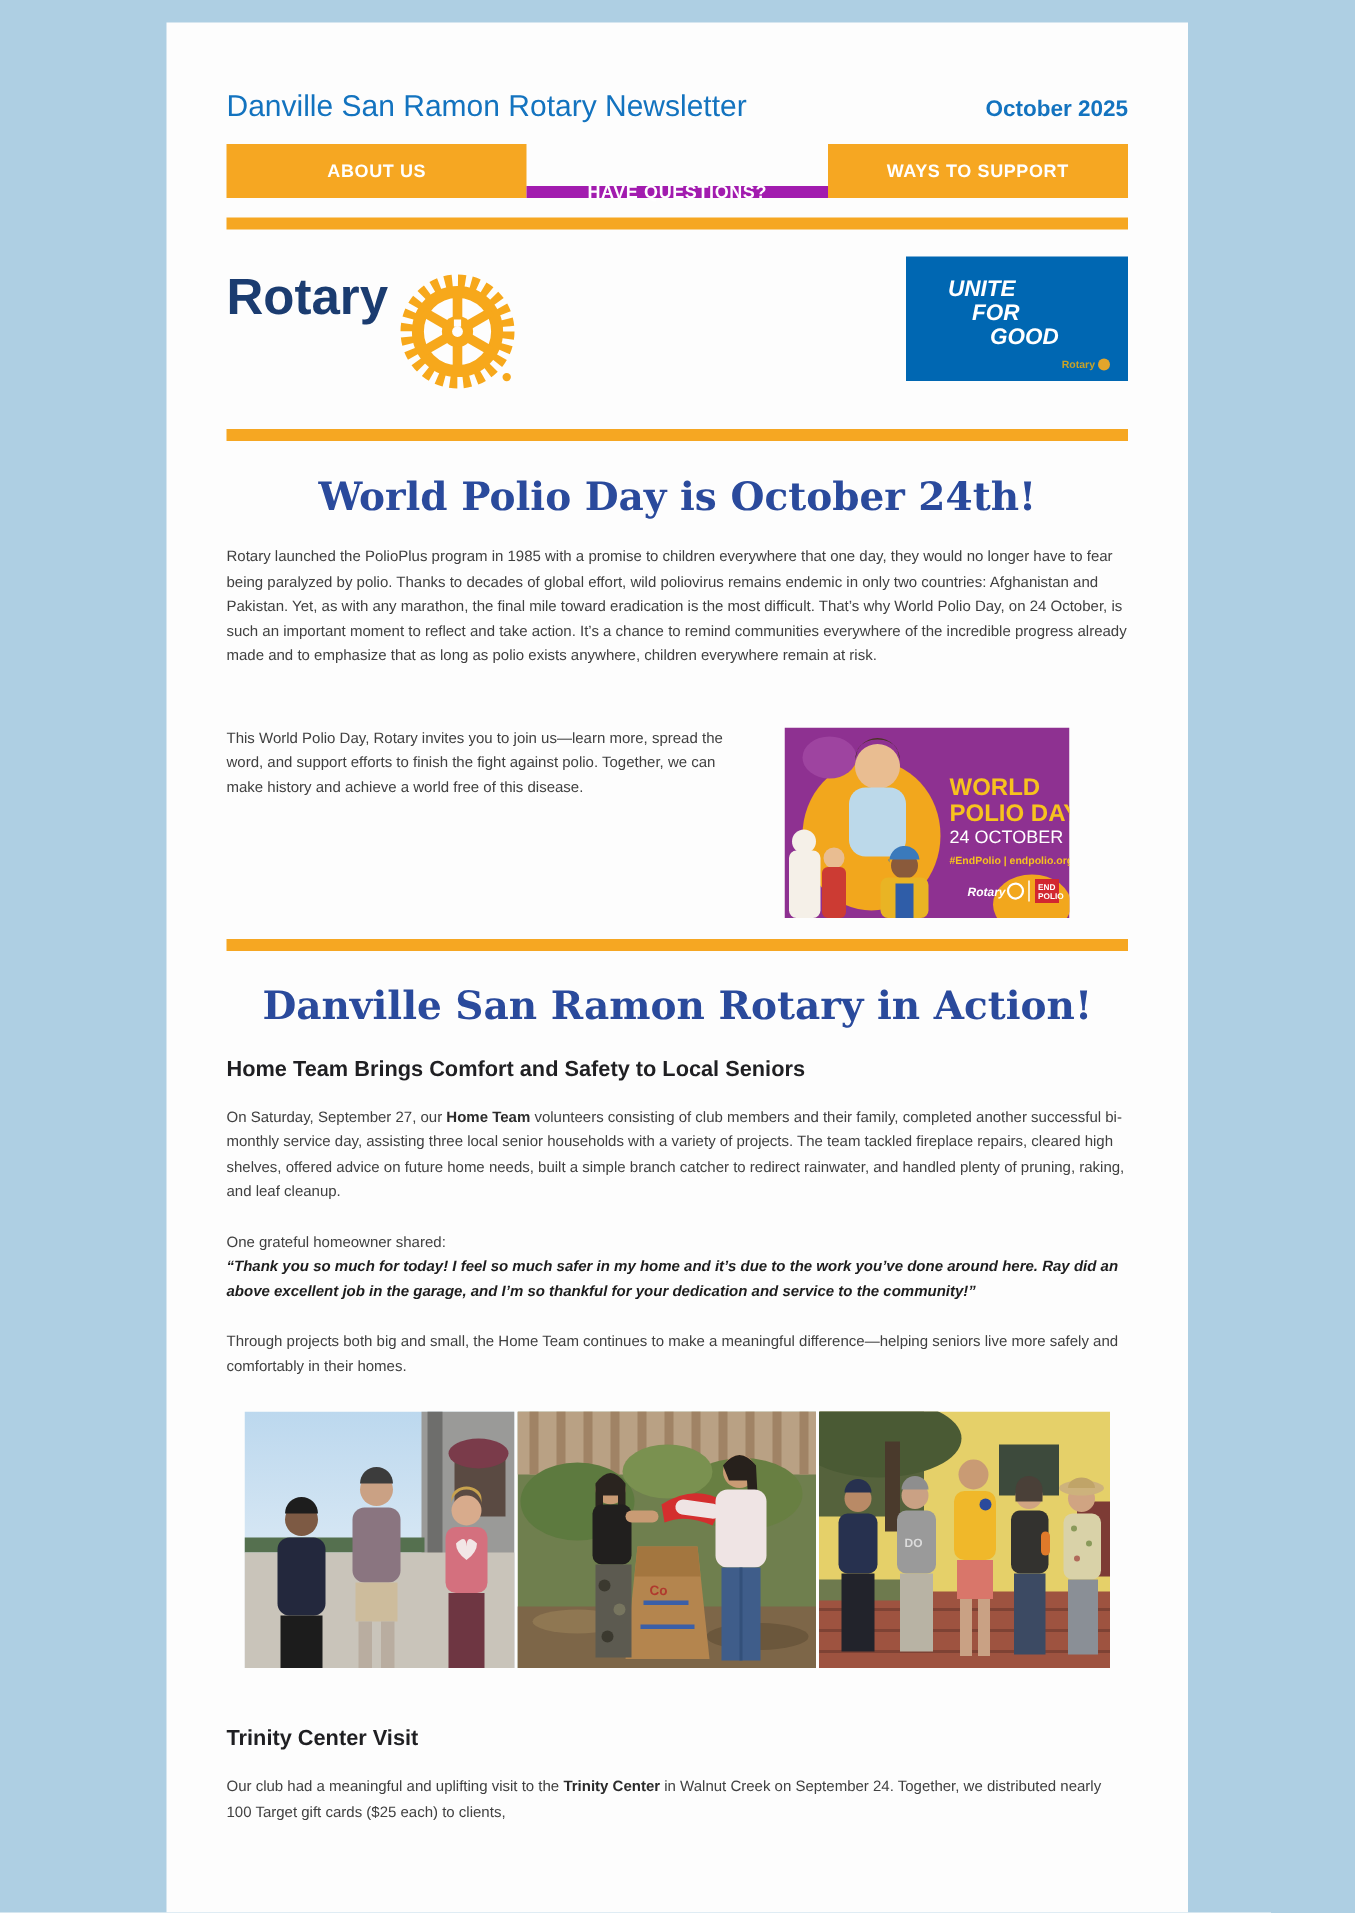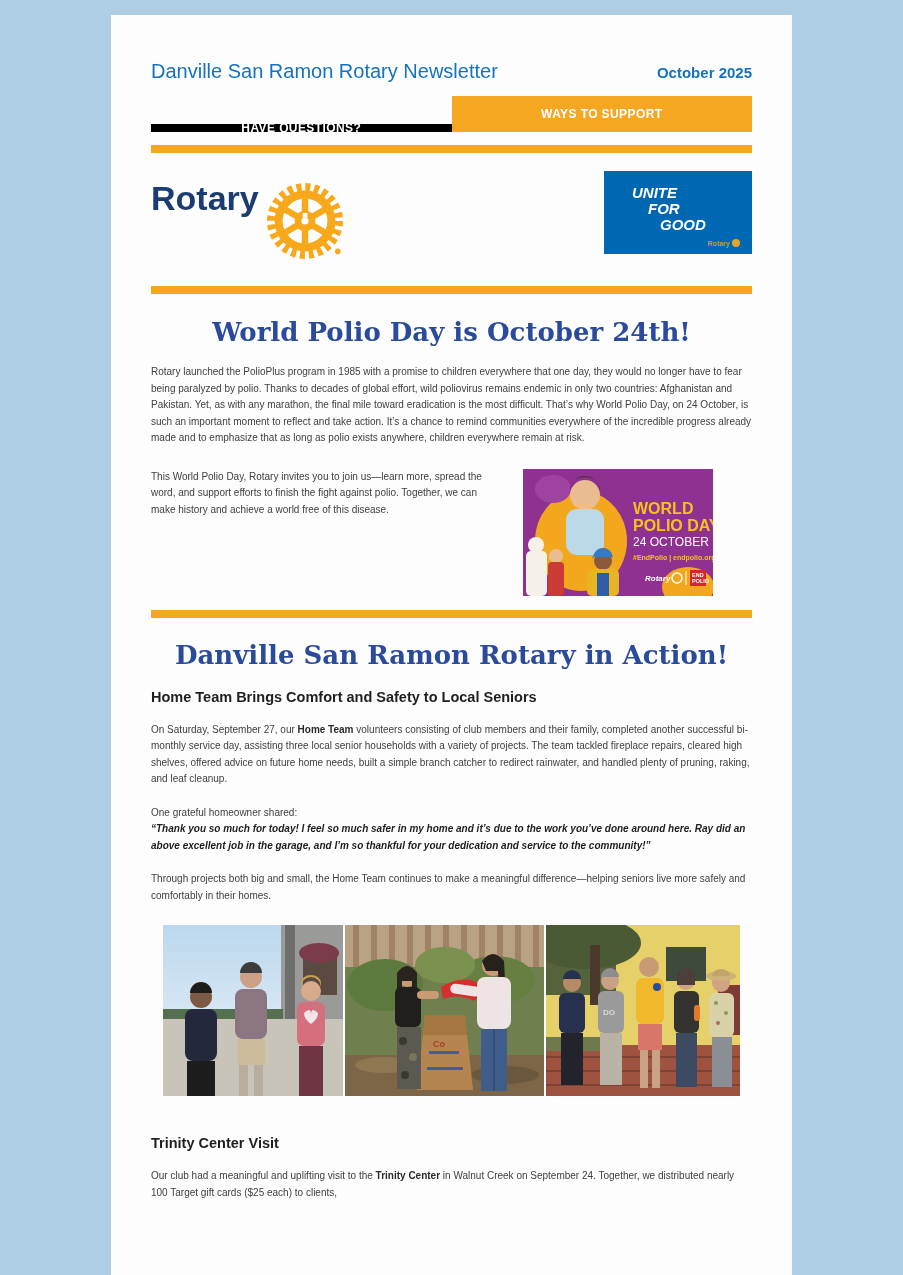--- a/index.html
+++ b/index.html
@@ -45,21 +45,21 @@
     display: flex;
     align-items: center;
     justify-content: center;
     color: #ffffff;
     font-size: 12px;
     font-weight: bold;
     letter-spacing: 0.4px;
     cursor: pointer;
   }
   .nav-orange { background: #f6a722; }
-  .nav-blue   { background: #000000; margin-top: 28px; }
+  .nav-blue   { background: #a21caf; margin-top: 28px; }
 
   .divider {
     height: 8px;
     background: #f6a722;
   }
   .div1 { margin-top: 13px; }
   .div2 { margin-top: 15px; }
   .div3 { margin-top: 14px; }
 
   
@@ -148,21 +148,21 @@
   b.inline-bold { color: #2b2b2b; }
   .quote {
     font-weight: bold;
     font-style: italic;
     color: #1d1d1d;
   }
 
   
   .two-col {
     display: flex;
-    margin-top: 22px;
+    margin-top: 38px;
     justify-content: space-between;
   }
   .two-col .col-text { width: 332px; flex: none; }
   .two-col .col-img {
     flex: 1;
     display: flex;
     justify-content: center;
     align-items: flex-start;
   }
 
@@ -181,20 +181,21 @@
 <body>
 
 <div class="card">
 
   <div class="header-row">
     <div class="nl-title">Danville San Ramon Rotary Newsletter</div>
     <div class="nl-date">October 2025</div>
   </div>
 
   <div class="nav">
+    <div class="nav-item nav-orange">ABOUT US</div>
     <div class="nav-item nav-blue">HAVE QUESTIONS?</div>
     <div class="nav-item nav-orange">WAYS TO SUPPORT</div>
   </div>
 
   <div class="divider div1"></div>
 
   <div class="brand-row">
     <div class="brand-left">
       <div class="brand-text">
         <div class="brand-line2">Rotary</div>

